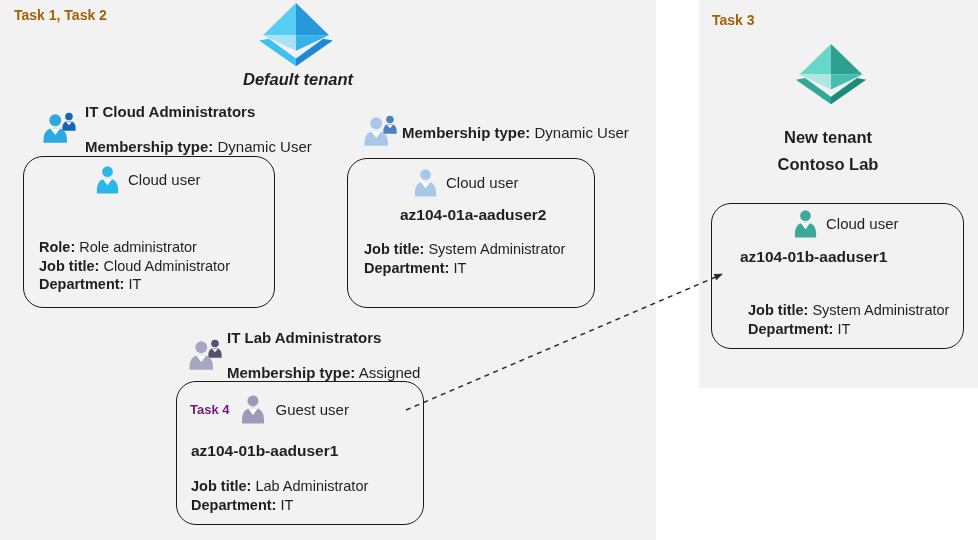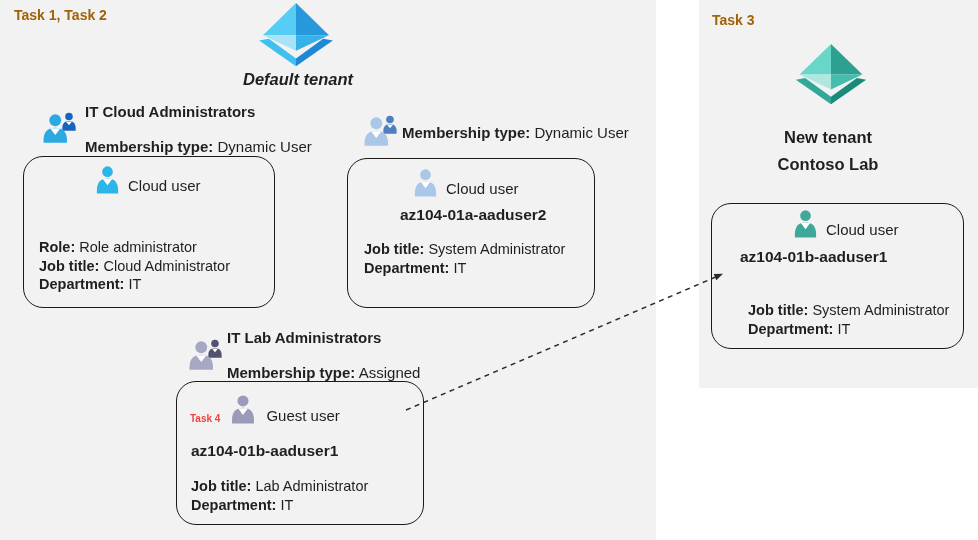--- a/index.html
+++ b/index.html
@@ -6,30 +6,30 @@
   .canvas {
     position:relative; width:978px; height:540px; overflow:hidden;
     font-family:"Liberation Sans", sans-serif; color:#1f1f1f; background:#ffffff;
   }
   .panel { position:absolute; background:#f2f2f2; }
   .panel.left  { left:0; top:0; width:656px; height:540px; }
   .panel.right { left:699px; top:0; width:279px; height:388px; }
 
   .abs { position:absolute; }
   .task-label { position:absolute; font-weight:bold; font-size:14px; color:#a16207; white-space:nowrap; }
-  .task-inline { font-weight:bold; font-size:10px; color:#ef4444; white-space:nowrap; }
+  .task-inline { font-weight:bold; font-size:13px; color:#701a75; white-space:nowrap; }
   .tenant-name { position:absolute; font-weight:bold; font-size:16.5px; text-align:center; white-space:nowrap; }
   .tenant-name .line { line-height:27px; }
 
   .group-name { font-weight:bold; font-size:15px; white-space:nowrap; }
   .group-membership { font-size:15px; margin-top:18px; white-space:nowrap; }
   .group-membership b { font-weight:bold; }
 
   .card { position:absolute; border:1.4px solid #1a1a1a; border-radius:20px; background:transparent; }
-  .card-header { position:absolute; display:flex; align-items:flex-end; gap:7px; }
+  .card-header { position:absolute; display:flex; align-items:center; gap:7px; }
   .type-label { font-size:15px; white-space:nowrap; }
   .username { position:absolute; font-weight:bold; font-size:15.5px; white-space:nowrap; }
   .fields { position:absolute; font-size:14.5px; line-height:18.6px; }
   .fields b { font-weight:bold; }
   .fields div { white-space:nowrap; }
 
   svg { display:block; }
   .overlay { position:absolute; left:0; top:0; pointer-events:none; }
 </style>
 </head>

